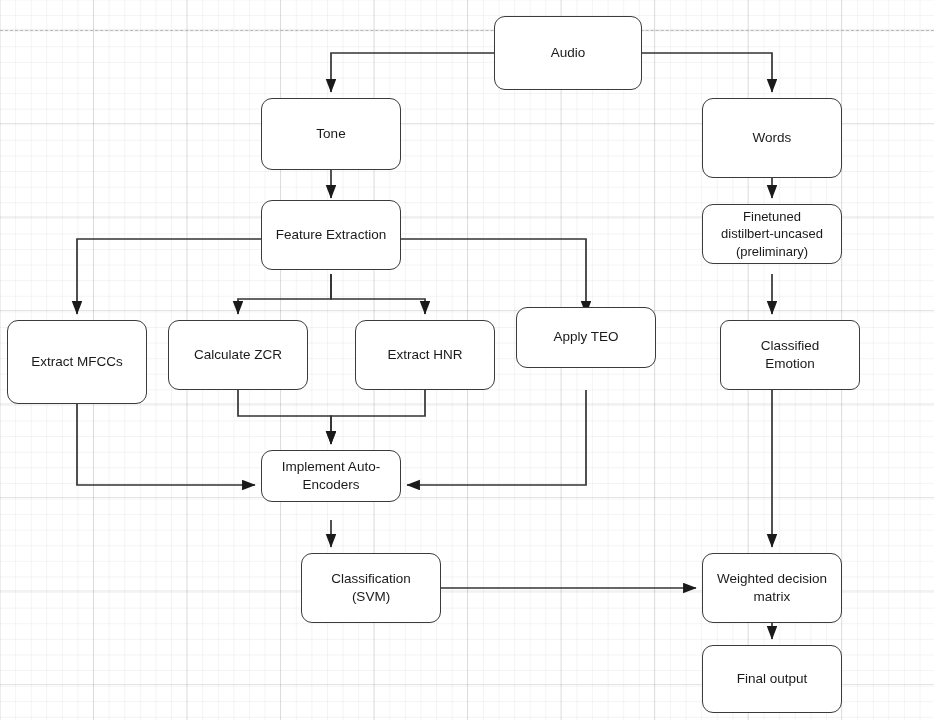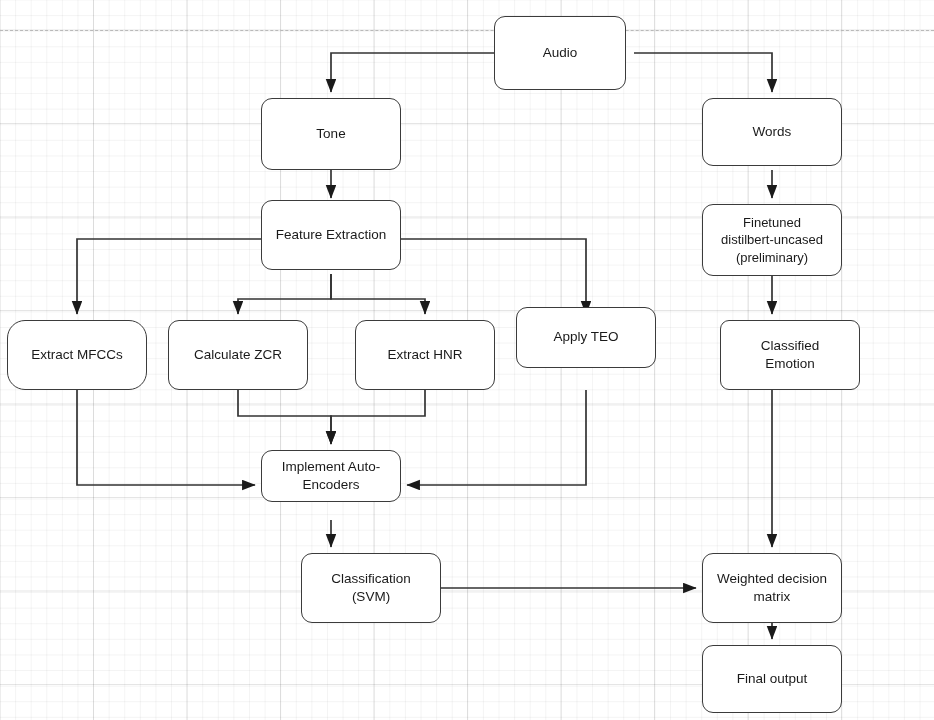--- a/index.html
+++ b/index.html
@@ -89,28 +89,28 @@
         <path d="M 586 390 L 586 485 L 407 485" marker-end="url(#arrowhead)"></path>
         <path d="M 331 520 L 331 547" marker-end="url(#arrowhead)"></path>
         <path d="M 772 274 L 772 314" marker-end="url(#arrowhead)"></path>
         <path d="M 772 390 L 772 547" marker-end="url(#arrowhead)"></path>
         <path d="M 401 588 L 696 588" marker-end="url(#arrowhead)"></path>
         <path d="M 772 623 L 772 639" marker-end="url(#arrowhead)"></path>
       </g>
   </svg>
 
   <div id="node-layer">
-      <div class="node" style="left: 494px; top: 16px; width: 132px; height: 74px; text-align: right;">Audio</div>
+      <div class="node" style="left: 494px; top: 16px; width: 148px; height: 74px; text-align: right;">Audio</div>
       <div class="node" style="left: 261px; top: 98px; width: 140px; height: 72px;">Tone</div>
-      <div class="node" style="left: 702px; top: 98px; width: 140px; height: 68px;">Words</div>
+      <div class="node" style="left: 702px; top: 98px; width: 140px; height: 80px;">Words</div>
       <div class="node" style="left: 261px; top: 200px; width: 140px; height: 70px;">Feature Extraction</div>
-      <div class="node small" style="left: 702px; top: 204px; width: 140px; height: 72px;">Finetuned
+      <div class="node small" style="left: 702px; top: 204px; width: 140px; height: 60px;">Finetuned
 distilbert-uncased
 (preliminary)</div>
-      <div class="node" style="left: 7px; top: 320px; width: 140px; height: 70px; border-radius: 18px;">Extract MFCCs</div>
+      <div class="node" style="left: 7px; top: 320px; width: 140px; height: 84px;">Extract MFCCs</div>
       <div class="node" style="left: 168px; top: 320px; width: 140px; height: 70px;">Calculate ZCR</div>
       <div class="node" style="left: 355px; top: 320px; width: 140px; height: 70px;">Extract HNR</div>
       <div class="node" style="left: 516px; top: 307px; width: 140px; height: 61px;">Apply TEO</div>
       <div class="node" style="left: 720px; top: 320px; width: 140px; height: 70px; border-radius: 9px;">Classified
 Emotion</div>
       <div class="node" style="left: 261px; top: 450px; width: 140px; height: 52px;">Implement Auto-
 Encoders</div>
       <div class="node" style="left: 261px; top: 553px; width: 140px; height: 70px; margin-left: 40px;">Classification
 (SVM)</div>
       <div class="node" style="left: 702px; top: 553px; width: 140px; height: 70px;">Weighted decision

